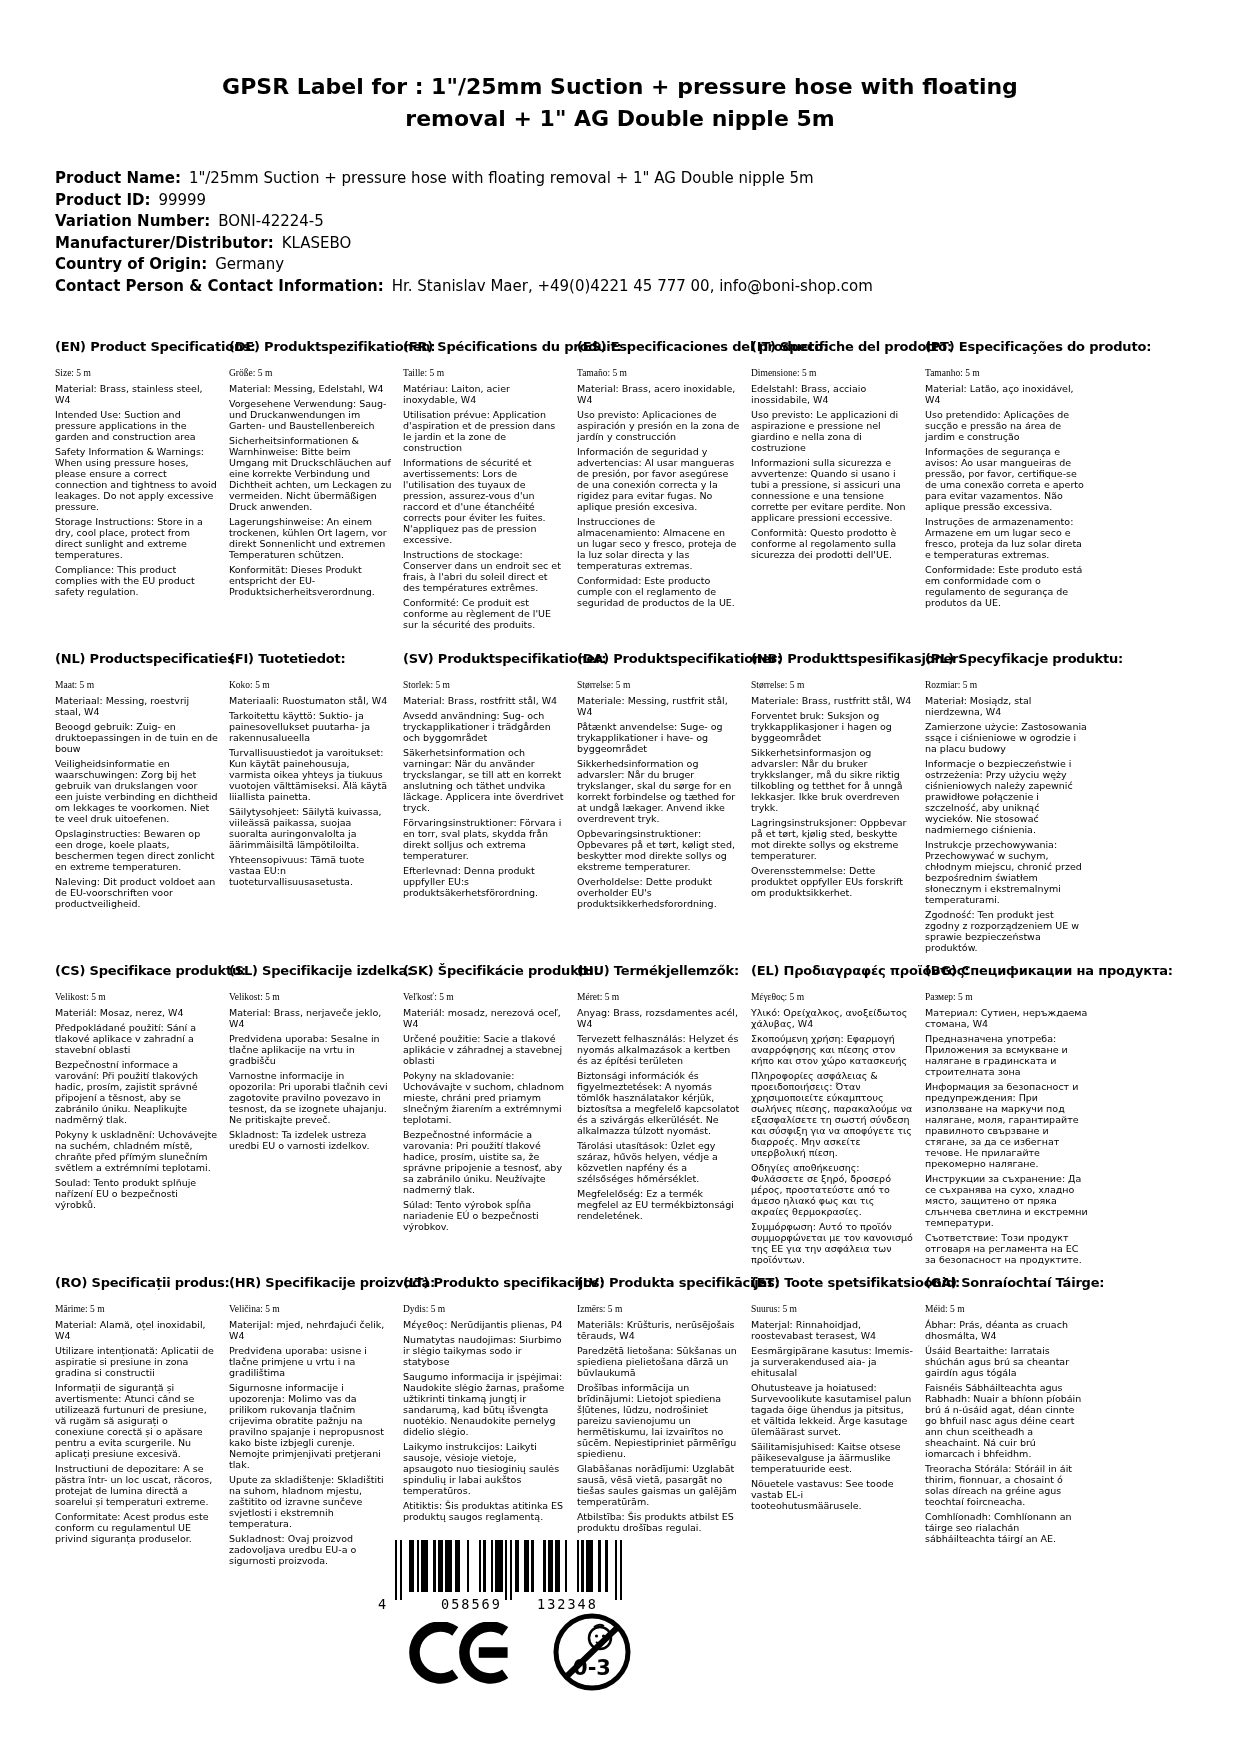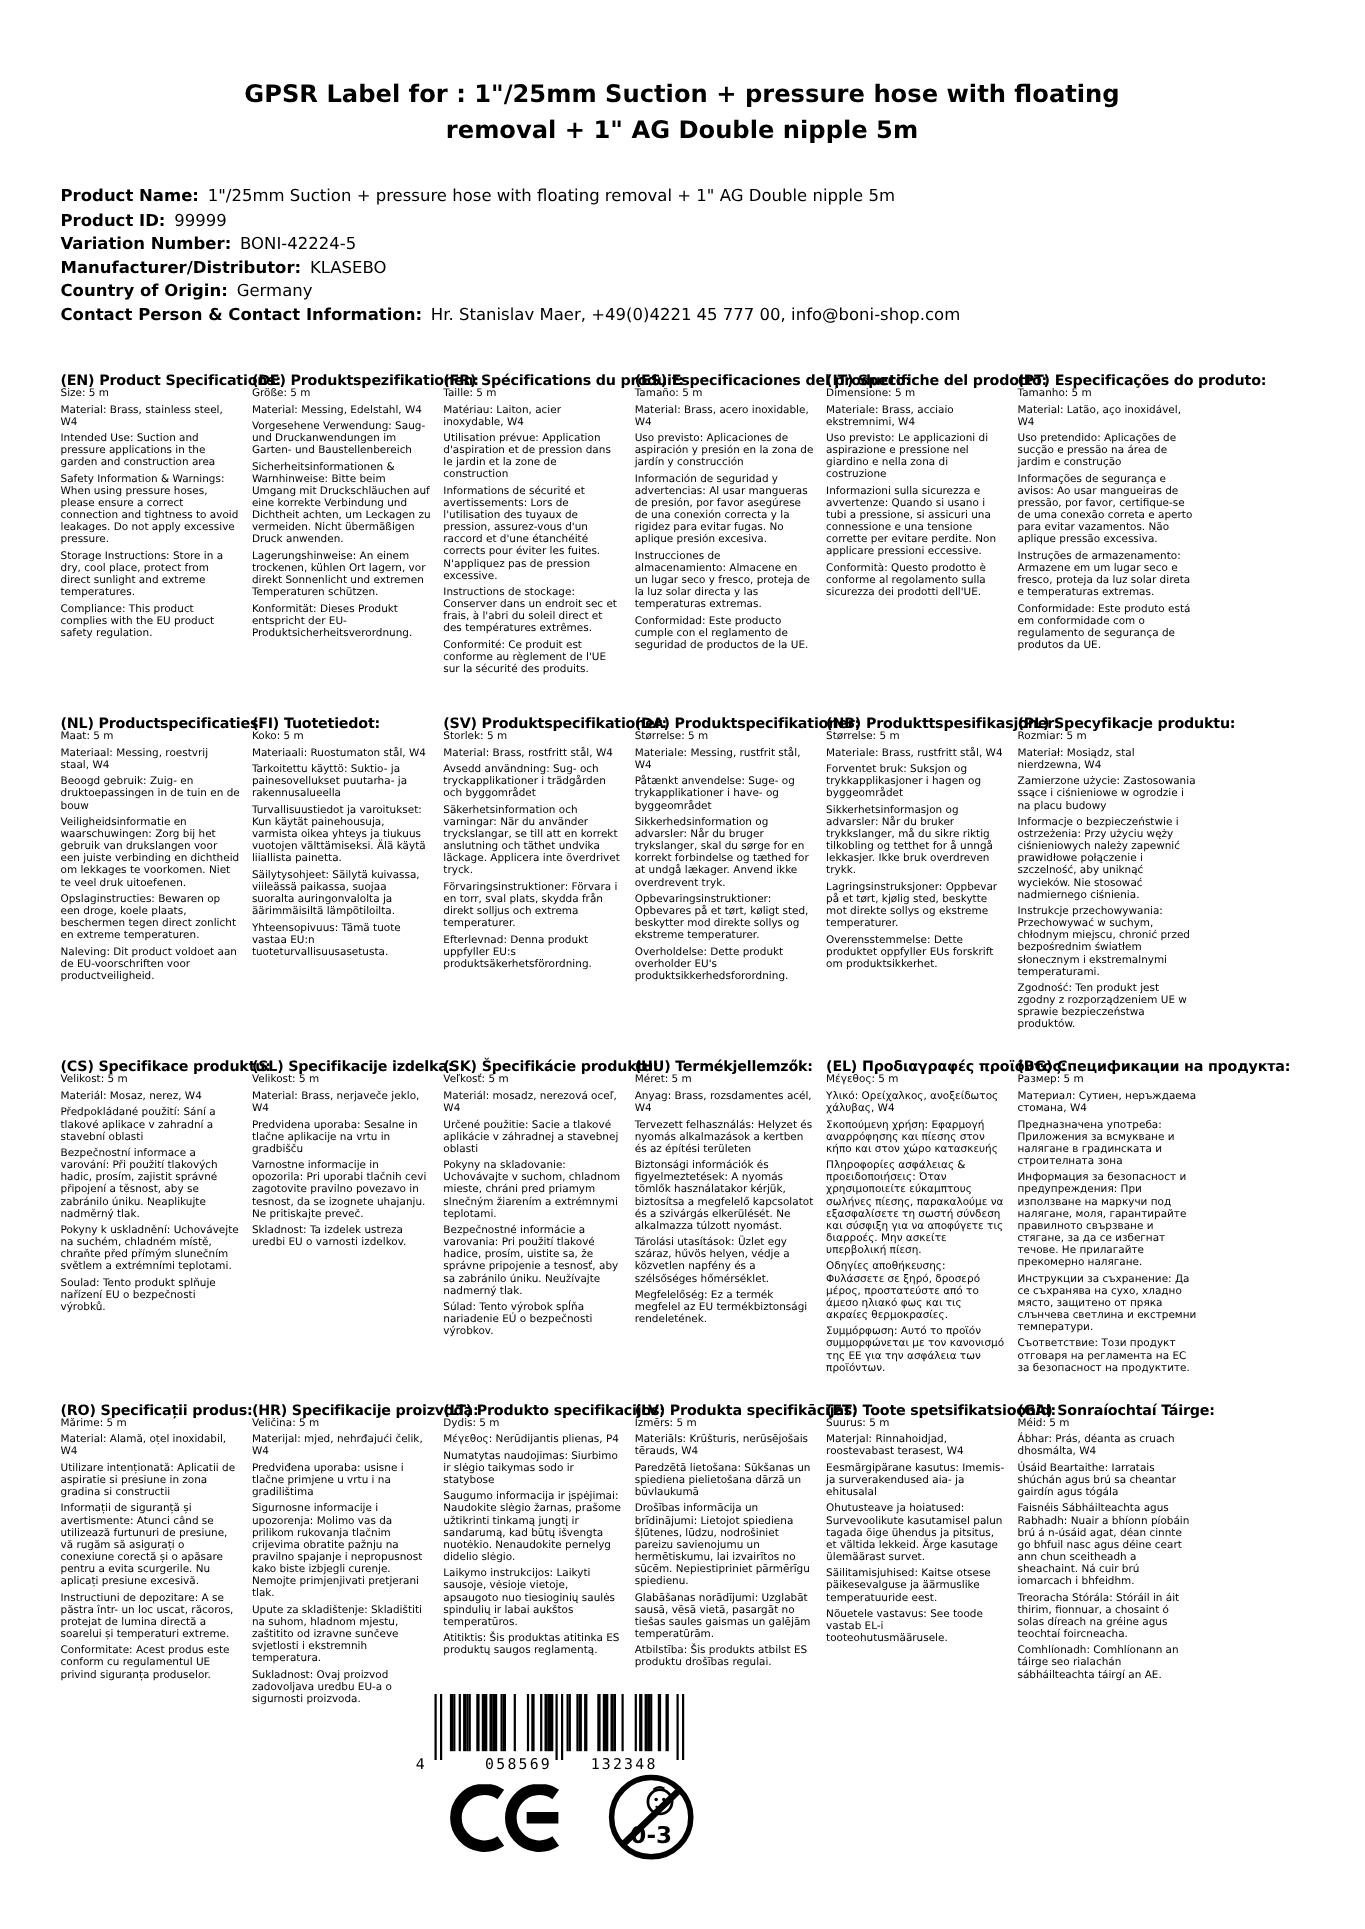--- a/index.html
+++ b/index.html
@@ -21,21 +21,21 @@
     position:absolute;left:55px;top:341px;width:1033px;
     display:grid;grid-template-columns:repeat(6,163px);column-gap:11px;
     grid-auto-rows:312px;
   }
   .block{font-size:9.5px;line-height:11px;}
   .block h3{
     font-size:13px;margin:0;padding:0;font-weight:bold;white-space:nowrap;
     letter-spacing:-0.2px;
   }
   .block p{margin:4px 0 0 0;overflow-wrap:anywhere;}
-  .block h3 + p{margin-top:0;}
+  .block h3 + p{margin-top:16px;font-family:Liberation Serif, serif;}
   
   .barcode{position:absolute;left:395px;top:1540px;}
   .bars{display:flex;align-items:flex-start;height:62px;}
   .module{width:2.4px;height:52px;}
   .module.guard{height:60px;}
   .module.on{background:#000;}
   .bc-digits{position:relative;height:18px;font-family:"DejaVu Sans Mono","Liberation Mono",monospace;font-size:13.5px;}
   .bc-digits span{position:absolute;top:-6px;letter-spacing:2px;}
   .bc-first{left:-17px;}
   .bc-left{left:30px;margin-left:16px;}
@@ -91,21 +91,21 @@
       <p>Tamaño: 5 m</p>
       <p>Material: Brass, acero inoxidable, W4</p>
       <p>Uso previsto: Aplicaciones de aspiración y presión en la zona de jardín y construcción</p>
       <p>Información de seguridad y advertencias: Al usar mangueras de presión, por favor asegúrese de una conexión correcta y la rigidez para evitar fugas. No aplique presión excesiva.</p>
       <p>Instrucciones de almacenamiento: Almacene en un lugar seco y fresco, proteja de la luz solar directa y las temperaturas extremas.</p>
       <p>Conformidad: Este producto cumple con el reglamento de seguridad de productos de la UE.</p>
     </section>
     <section class="block">
       <h3>(IT) Specifiche del prodotto:</h3>
       <p>Dimensione: 5 m</p>
-      <p>Materiale: Brass, acciaio ekstremnimi, W4</p>
+      <p>Edelstahl: Brass, acciaio inossidabile, W4</p>
       <p>Uso previsto: Le applicazioni di aspirazione e pressione nel giardino e nella zona di costruzione</p>
       <p>Informazioni sulla sicurezza e avvertenze: Quando si usano i tubi a pressione, si assicuri una connessione e una tensione corrette per evitare perdite. Non applicare pressioni eccessive.</p>
       <p>Conformità: Questo prodotto è conforme al regolamento sulla sicurezza dei prodotti dell'UE.</p>
     </section>
     <section class="block">
       <h3>(PT) Especificações do produto:</h3>
       <p>Tamanho: 5 m</p>
       <p>Material: Latão, aço inoxidável, W4</p>
       <p>Uso pretendido: Aplicações de sucção e pressão na área de jardim e construção</p>
       <p>Informações de segurança e avisos: Ao usar mangueiras de pressão, por favor, certifique-se de uma conexão correta e aperto para evitar vazamentos. Não aplique pressão excessiva.</p>

